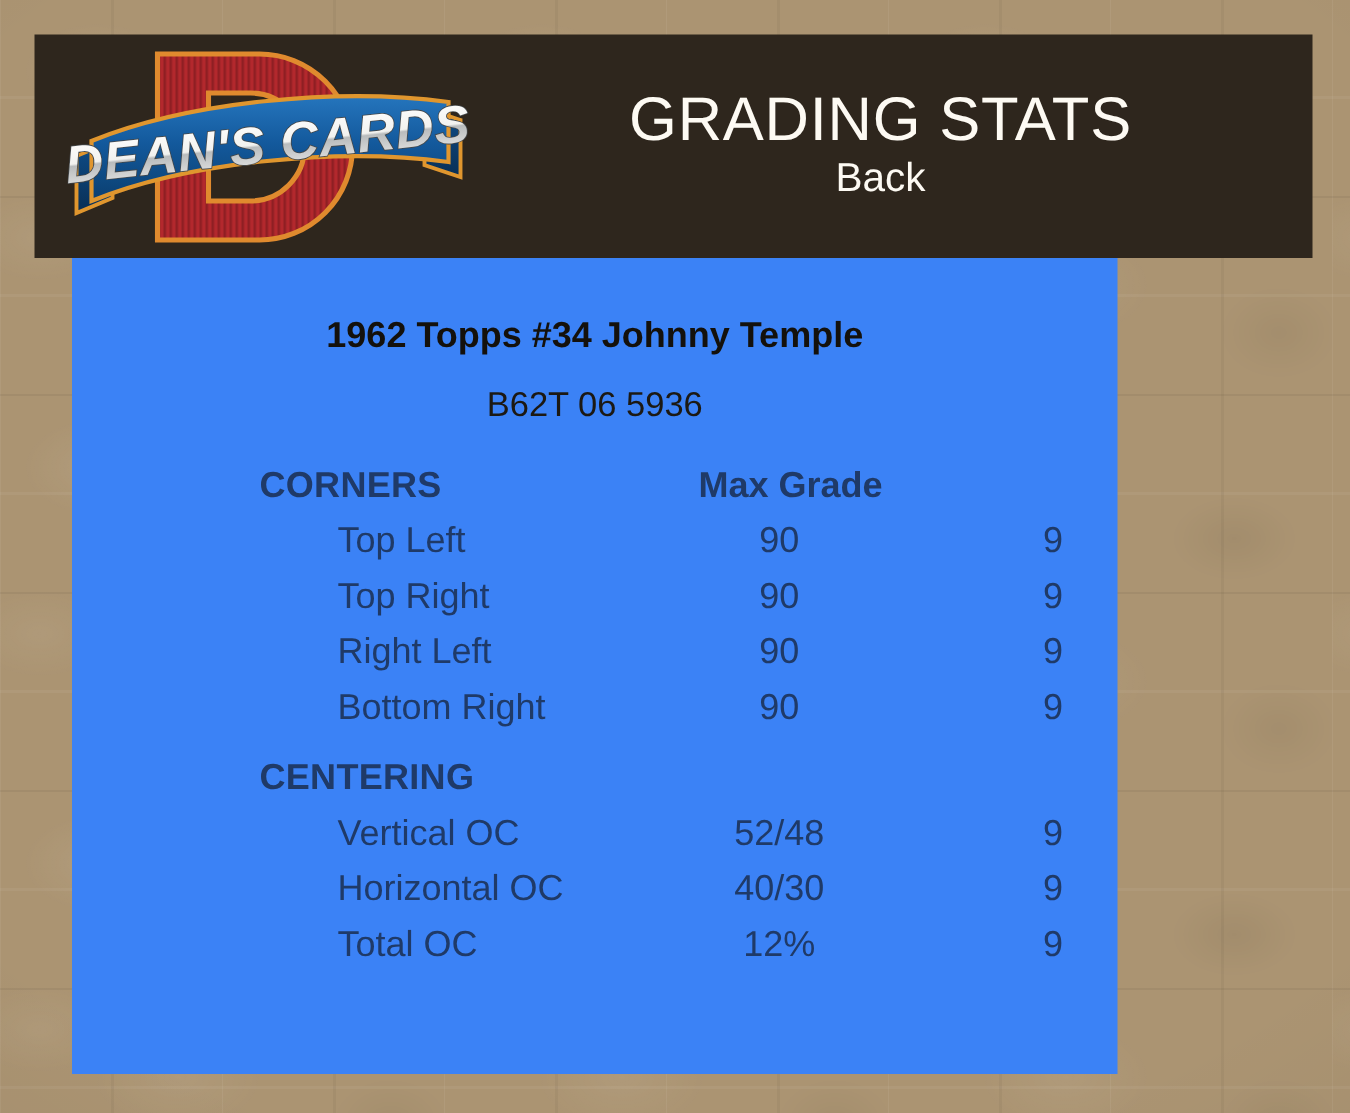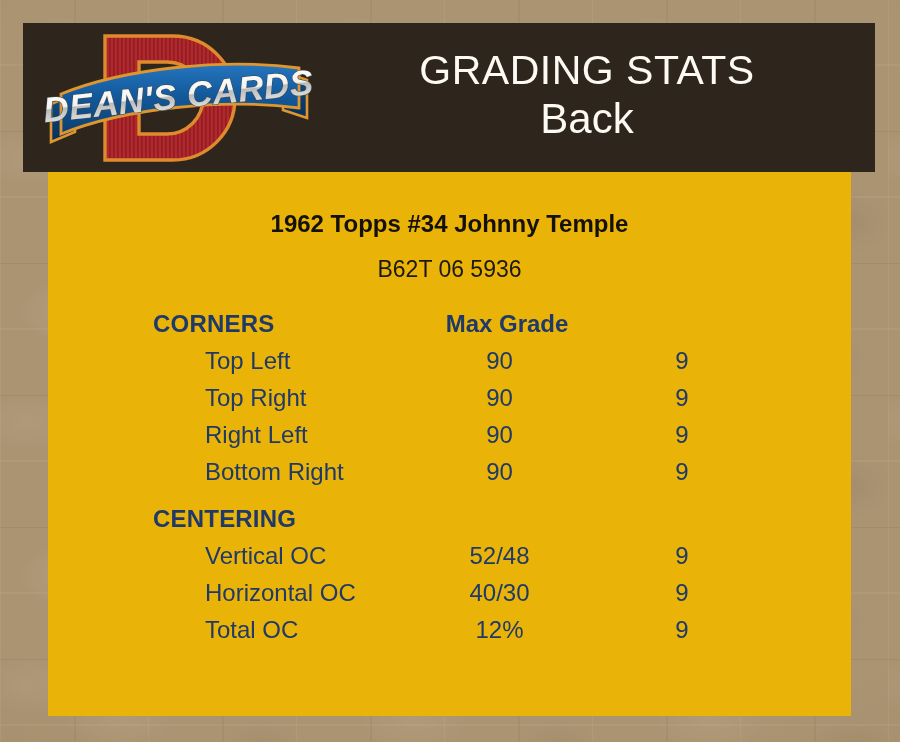--- a/index.html
+++ b/index.html
@@ -92,34 +92,34 @@
     padding-right: 14px;
     padding-bottom: 2px;
   }
   #header-title {
     font-size: 41px;
     letter-spacing: 0.5px;
     line-height: 1.04;
     font-weight: normal;
   }
   #header-subtitle {
-    font-size: 42px;
+    font-size: 27px;
     line-height: 1.22;
     font-weight: normal;
     margin-top: 2px;
   }
 
   
   #panel {
     position: absolute;
     left: 48px;
     top: 172px;
-    width: 803px;
+    width: 697px;
     height: 544px;
-    background-color: #eab308;
+    background-color: #3b82f6;
   }
 
   
   #card-info {
     text-align: center;
     padding-top: 39px;
   }
   #card-title {
     font-size: 24px;
     font-weight: bold;
@@ -135,20 +135,21 @@
 
   
   #stats {
     margin-top: 29px;
     color: #1f3a68;
   }
   .stat-row {
     display: flex;
     align-items: flex-start;
     line-height: 1.0;
+    margin-left: 20px;
   }
   .section-row { margin-top: 2px; }
   .section-row .col-label {
     font-weight: bold;
     font-size: 24px;
     padding-left: 105px;
     letter-spacing: 0.2px;
   }
   .header-row .col-value,
   .header-row .col-max {

